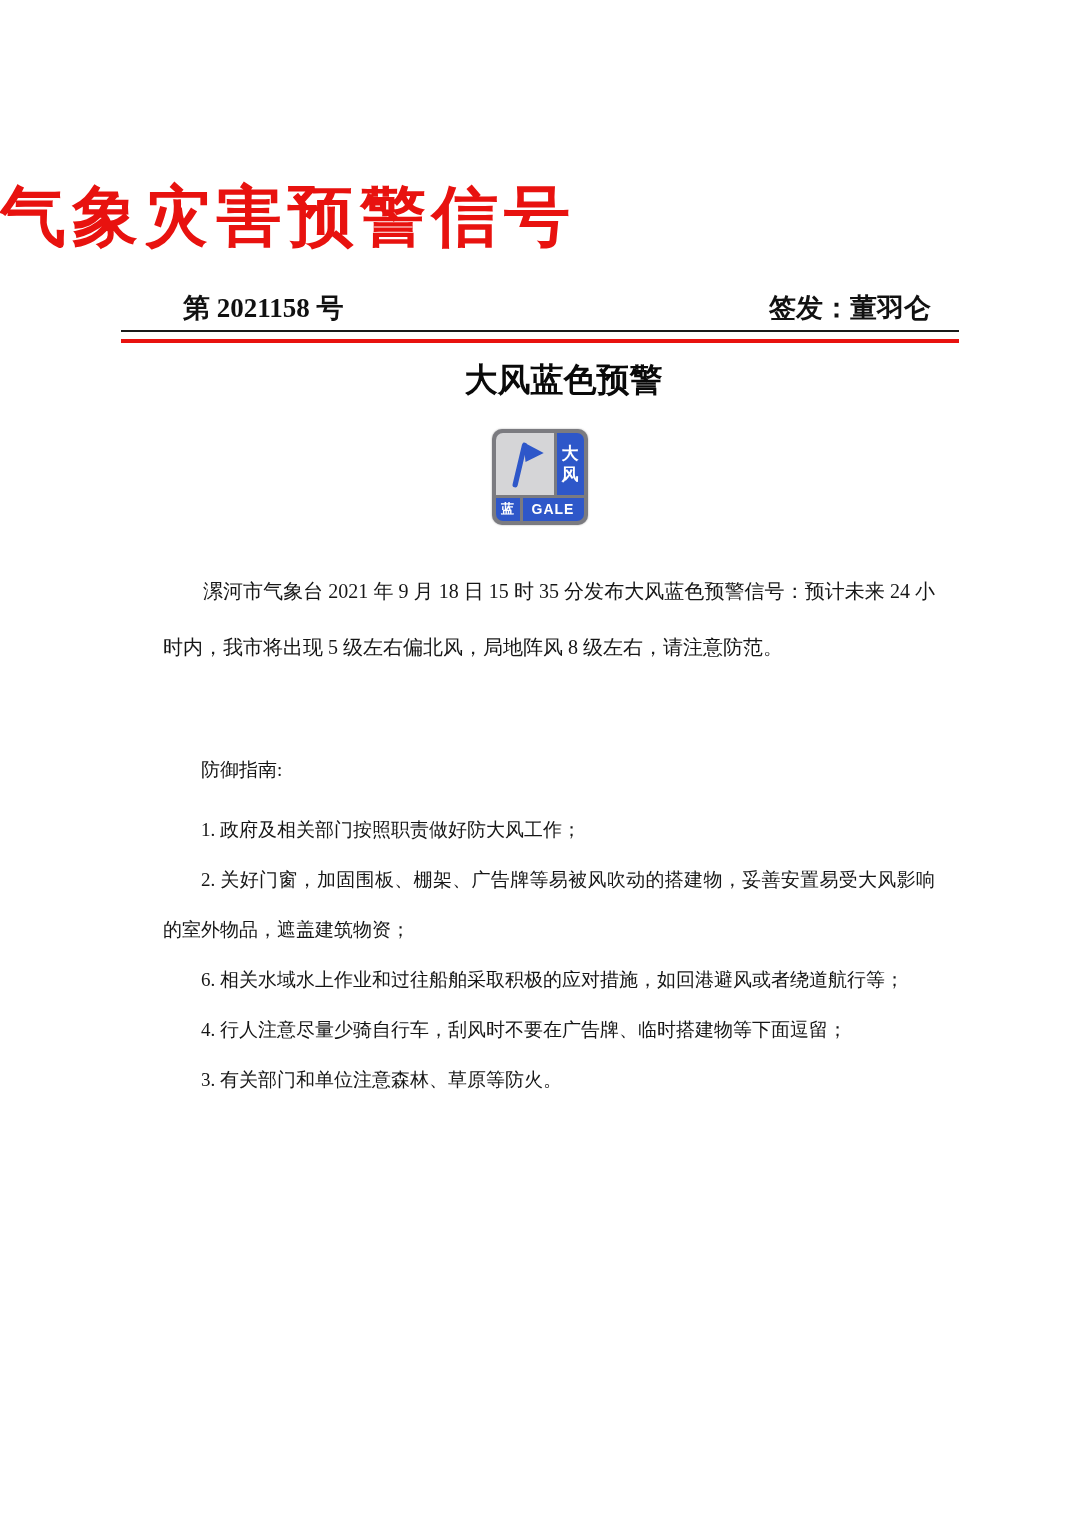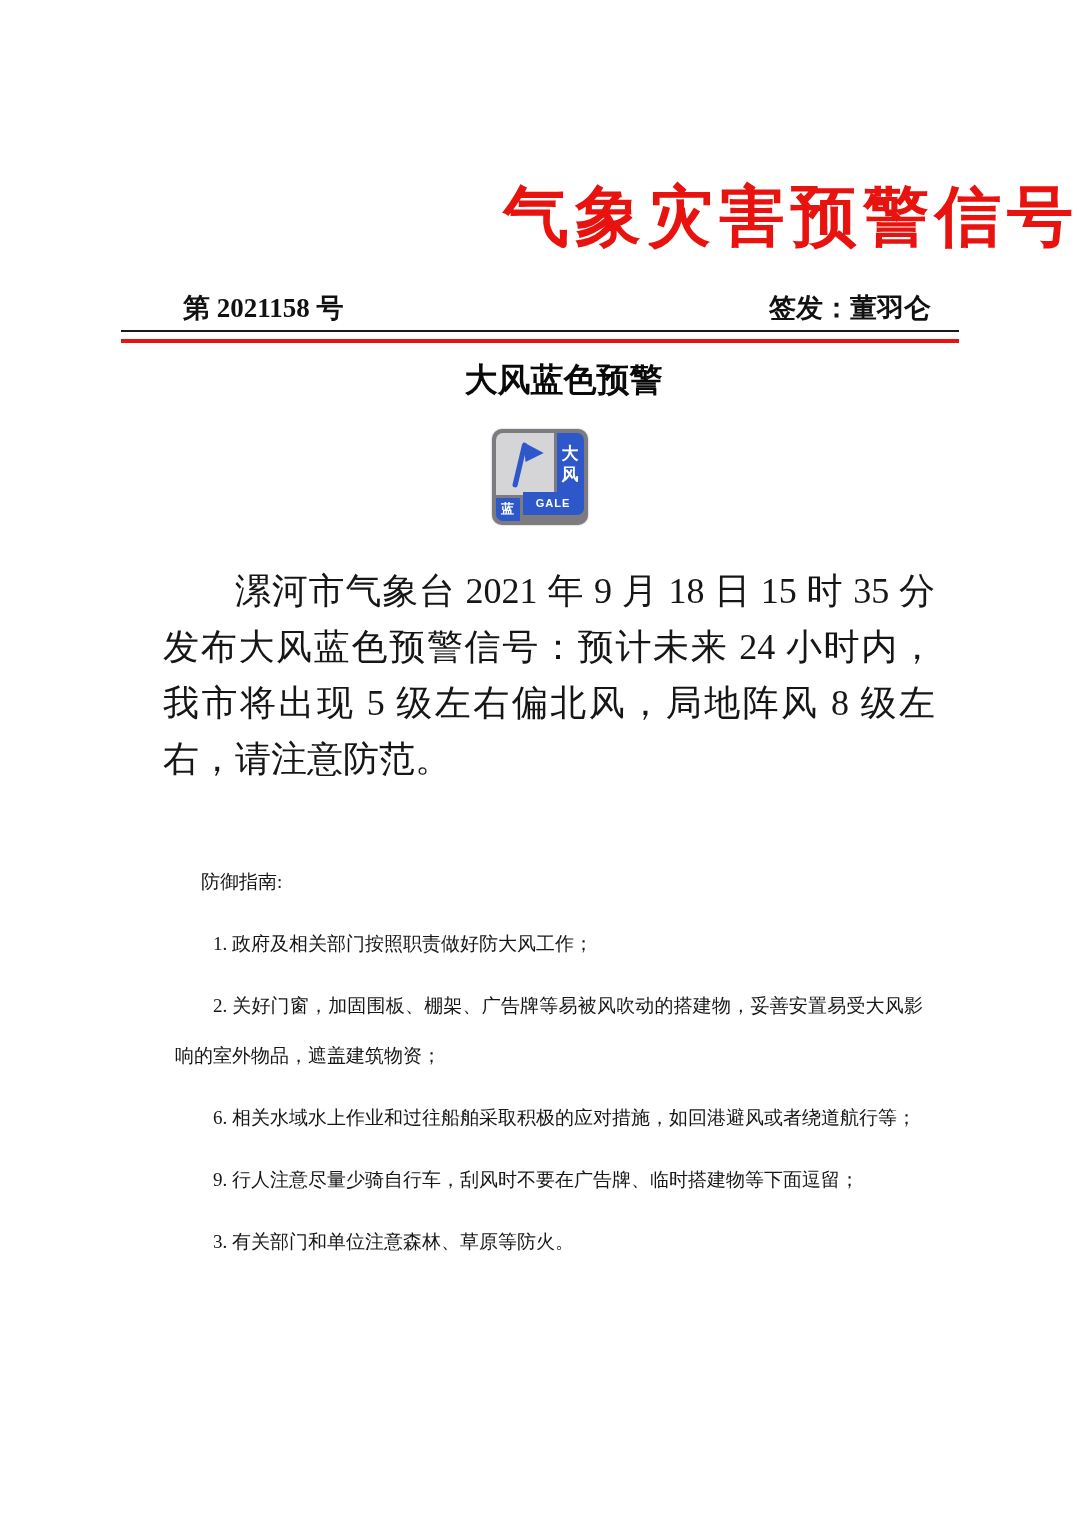--- a/index.html
+++ b/index.html
@@ -10,21 +10,21 @@
     color: #111111;
   }
   .page {
     position: relative;
     width: 1079px; height: 1526px;
     overflow: hidden;
     background: #ffffff;
   }
   .doc-title {
     margin: 178px 0 0 0;
-    text-align: right;
+    text-align: left;
     font-family: "Liberation Sans", "DejaVu Sans", sans-serif;
     font-weight: 900;
     font-size: 66px;
     line-height: 1.18;
     letter-spacing: 6px;
     color: #e8120f;
   }
   .header-row {
     display: flex;
     justify-content: space-between;
@@ -88,51 +88,51 @@
   .gi-lan {
     left: 4px; top: 69px; width: 24px; height: 23px;
     background: #2e57c9;
     border-bottom-left-radius: 7px;
     color: #ffffff;
     display: flex; align-items: center; justify-content: center;
     font-family: "Liberation Sans", "DejaVu Sans", sans-serif;
     font-weight: bold; font-size: 13px;
   }
   .gi-gale {
-    left: 31px; top: 63px; width: 61px; height: 23px;
+    left: 31px; top: 69px; width: 61px; height: 23px;
     background: #2e57c9;
     border-bottom-right-radius: 7px;
     color: #ffffff;
     display: flex; align-items: center; justify-content: center;
     font-family: "Liberation Sans", "DejaVu Sans", sans-serif;
-    font-weight: bold; font-size: 11px; letter-spacing: 1px;
+    font-weight: bold; font-size: 14px; letter-spacing: 1px;
   }
   .body-para {
     margin: 38px 0 0 163px;
     width: 772px;
-    font-size: 36px;
+    font-size: 20px;
     line-height: 56px;
     text-align: justify;
     text-indent: 2em;
     color: #161616;
   }
   .guide {
     margin-left: 163px;
     width: 772px;
     font-size: 19px;
     line-height: 50px;
     color: #161616;
   }
   .guide-heading {
     margin: 70px 0 0 0;
     text-indent: 2em;
   }
   .guide-items { margin-top: 10px; }
   .guide-items p {
-    margin: 12px;
+    margin: 0;
     text-indent: 2em;
     text-align: justify;
   }
 </style>
 </head>
 <body>
 
 <div class="page">
 
   <div class="doc-title">气象灾害预警信号</div>
@@ -165,18 +165,18 @@
   </div>
 
   <p class="body-para">漯河市气象台 2021 年 9 月 18 日 15 时 35 分发布大风蓝色预警信号：预计未来 24 小时内，我市将出现 5 级左右偏北风，局地阵风 8 级左右，请注意防范。</p>
 
   <div class="guide">
     <p class="guide-heading">防御指南:</p>
     <div class="guide-items">
       <p>1. 政府及相关部门按照职责做好防大风工作；</p>
       <p>2. 关好门窗，加固围板、棚架、广告牌等易被风吹动的搭建物，妥善安置易受大风影响的室外物品，遮盖建筑物资；</p>
       <p>6. 相关水域水上作业和过往船舶采取积极的应对措施，如回港避风或者绕道航行等；</p>
-      <p>9. 行人注意尽量少骑自行车，刮风时不要在广告牌、临时搭建物等下面逗留；</p>
+      <p>4. 行人注意尽量少骑自行车，刮风时不要在广告牌、临时搭建物等下面逗留；</p>
       <p>3. 有关部门和单位注意森林、草原等防火。</p>
     </div>
   </div>
 
 </div>
 
 </body></html>

